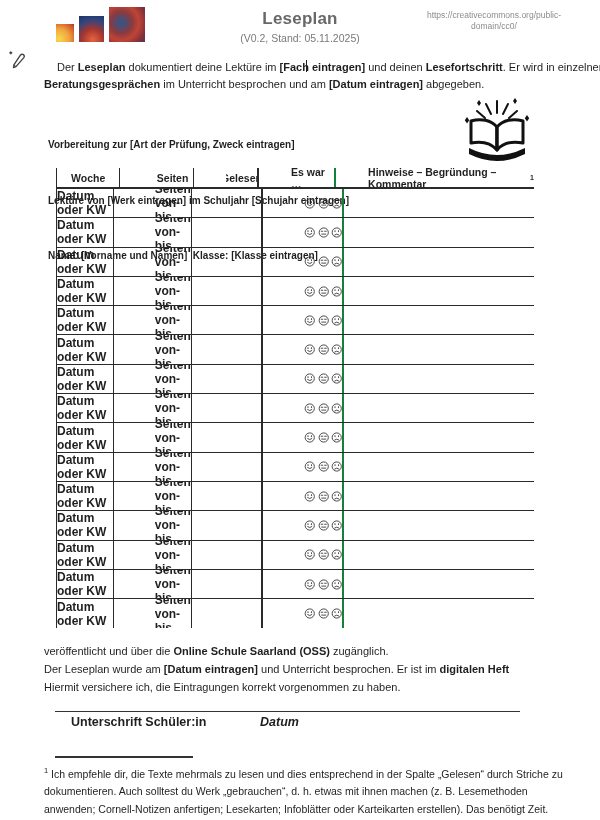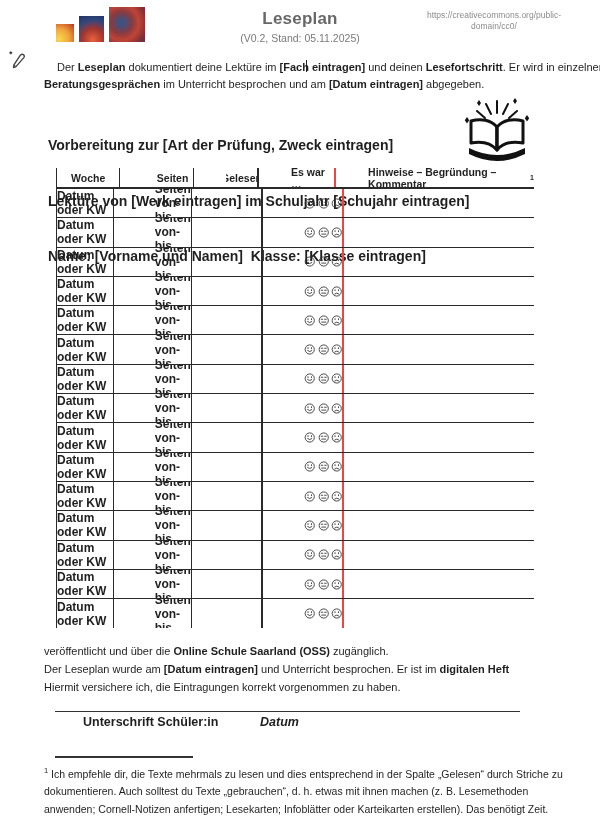--- a/index.html
+++ b/index.html
@@ -16,44 +16,44 @@
   .doc-title{font-size:17px;font-weight:bold;color:#686868;letter-spacing:.2px;}
   .doc-subtitle{font-size:10.5px;color:#7a7a7a;margin-top:3px;}
   .attribution{position:absolute;left:396px;top:10px;width:196px;text-align:center;
                font-size:8.5px;line-height:11px;color:#8c8c8c;}
   .attribution span{display:block;}
   .pen-icon{position:absolute;left:7px;top:49px;}
   
   .intro{position:absolute;left:44px;top:59px;width:540px;font-size:11px;line-height:17px;white-space:nowrap;}
   .intro .l1{padding-left:13px;}
   .text-cursor{position:absolute;left:306px;top:60px;width:1.3px;height:12px;background:#222;}
-  .infolines{position:absolute;left:48px;top:99px;font-size:14px;line-height:18.5px;font-weight:bold;white-space:pre;}
+  .infolines{position:absolute;left:48px;top:99px;font-size:10px;line-height:18.5px;font-weight:bold;white-space:pre;}
   .book-icon{position:absolute;left:457px;top:96px;}
   
   .rtable{position:absolute;left:56px;top:168px;width:478px;font-weight:bold;}
   .trow{display:flex;box-sizing:border-box;}
   .c{box-sizing:border-box;display:flex;align-items:center;justify-content:center;
      border-right:1px solid #2a2a2a;overflow:hidden;}
   .c-woche{width:86px;border-left:1px solid #2a2a2a;}
   .c-seiten{width:56px;}
   .c-gelesen{width:44px;border-right:2px solid #2a2a2a;}
-  .c-eswar{width:60px;border-right:2px solid #ef4444;gap:2px;}
+  .c-eswar{width:60px;border-right:2px solid #15803d;gap:2px;}
   .c-hinweise{width:224px;border-right:none;}
   .thead{height:21px;border-bottom:2.2px solid #2a2a2a;font-size:10.5px;gap:32px;}
   .thead .c{height:100%;}
   .thead sup{font-size:7px;line-height:1;margin-left:1px;}
   .brow{height:29.3px;border-bottom:1px solid #2a2a2a;font-size:12px;gap:41px;}
   #table-body .brow:last-child{border-bottom:none;}
   .brow .c{height:100%;}
   .face{display:block;}
   
   .closing{position:absolute;left:44px;top:642px;font-size:11px;line-height:18px;white-space:nowrap;}
   .sigline{position:absolute;left:55px;top:711px;width:465px;height:0;border-top:1.3px solid #333;}
   .siglabels{position:absolute;left:0;top:715px;width:600px;font-weight:bold;font-size:12.5px;}
-  .sig-student{position:absolute;left:83px;}
+  .sig-student{position:absolute;left:71px;}
   .sig-date{position:absolute;left:260px;font-style:italic;}
   .fnrule{position:absolute;left:55px;top:756px;width:138px;height:0;border-top:2px solid #333;}
   .footnote{position:absolute;left:44px;top:762px;width:540px;font-size:10.5px;line-height:17.5px;white-space:nowrap;}
   .footnote sup{font-size:7.5px;}
 </style>
 </head>
 <body>
 
 <div class="page">
 
@@ -536,17 +536,17 @@
 
   <div class="sigline"></div>
   <div class="siglabels">
     <span class="sig-student">Unterschrift Schüler:in</span>
     <span class="sig-date">Datum</span>
   </div>
 
   <div class="fnrule"></div>
   <div class="footnote">
     <div><sup>1</sup> <span>Ich empfehle dir, die Texte mehrmals zu lesen und dies entsprechend in der Spalte „Gelesen“ durch Striche zu</span></div>
-    <div>dokumentieren. Auch solltest du Texte „gebrauchen“, d. h. etwas mit ihnen machen (z. B. Lesemethoden</div>
+    <div>dokumentieren. Auch solltest du Werk „gebrauchen“, d. h. etwas mit ihnen machen (z. B. Lesemethoden</div>
     <div>anwenden; Cornell-Notizen anfertigen; Lesekarten; Infoblätter oder Karteikarten erstellen). Das benötigt Zeit.</div>
   </div>
 
 </div>
 
 </body></html>

